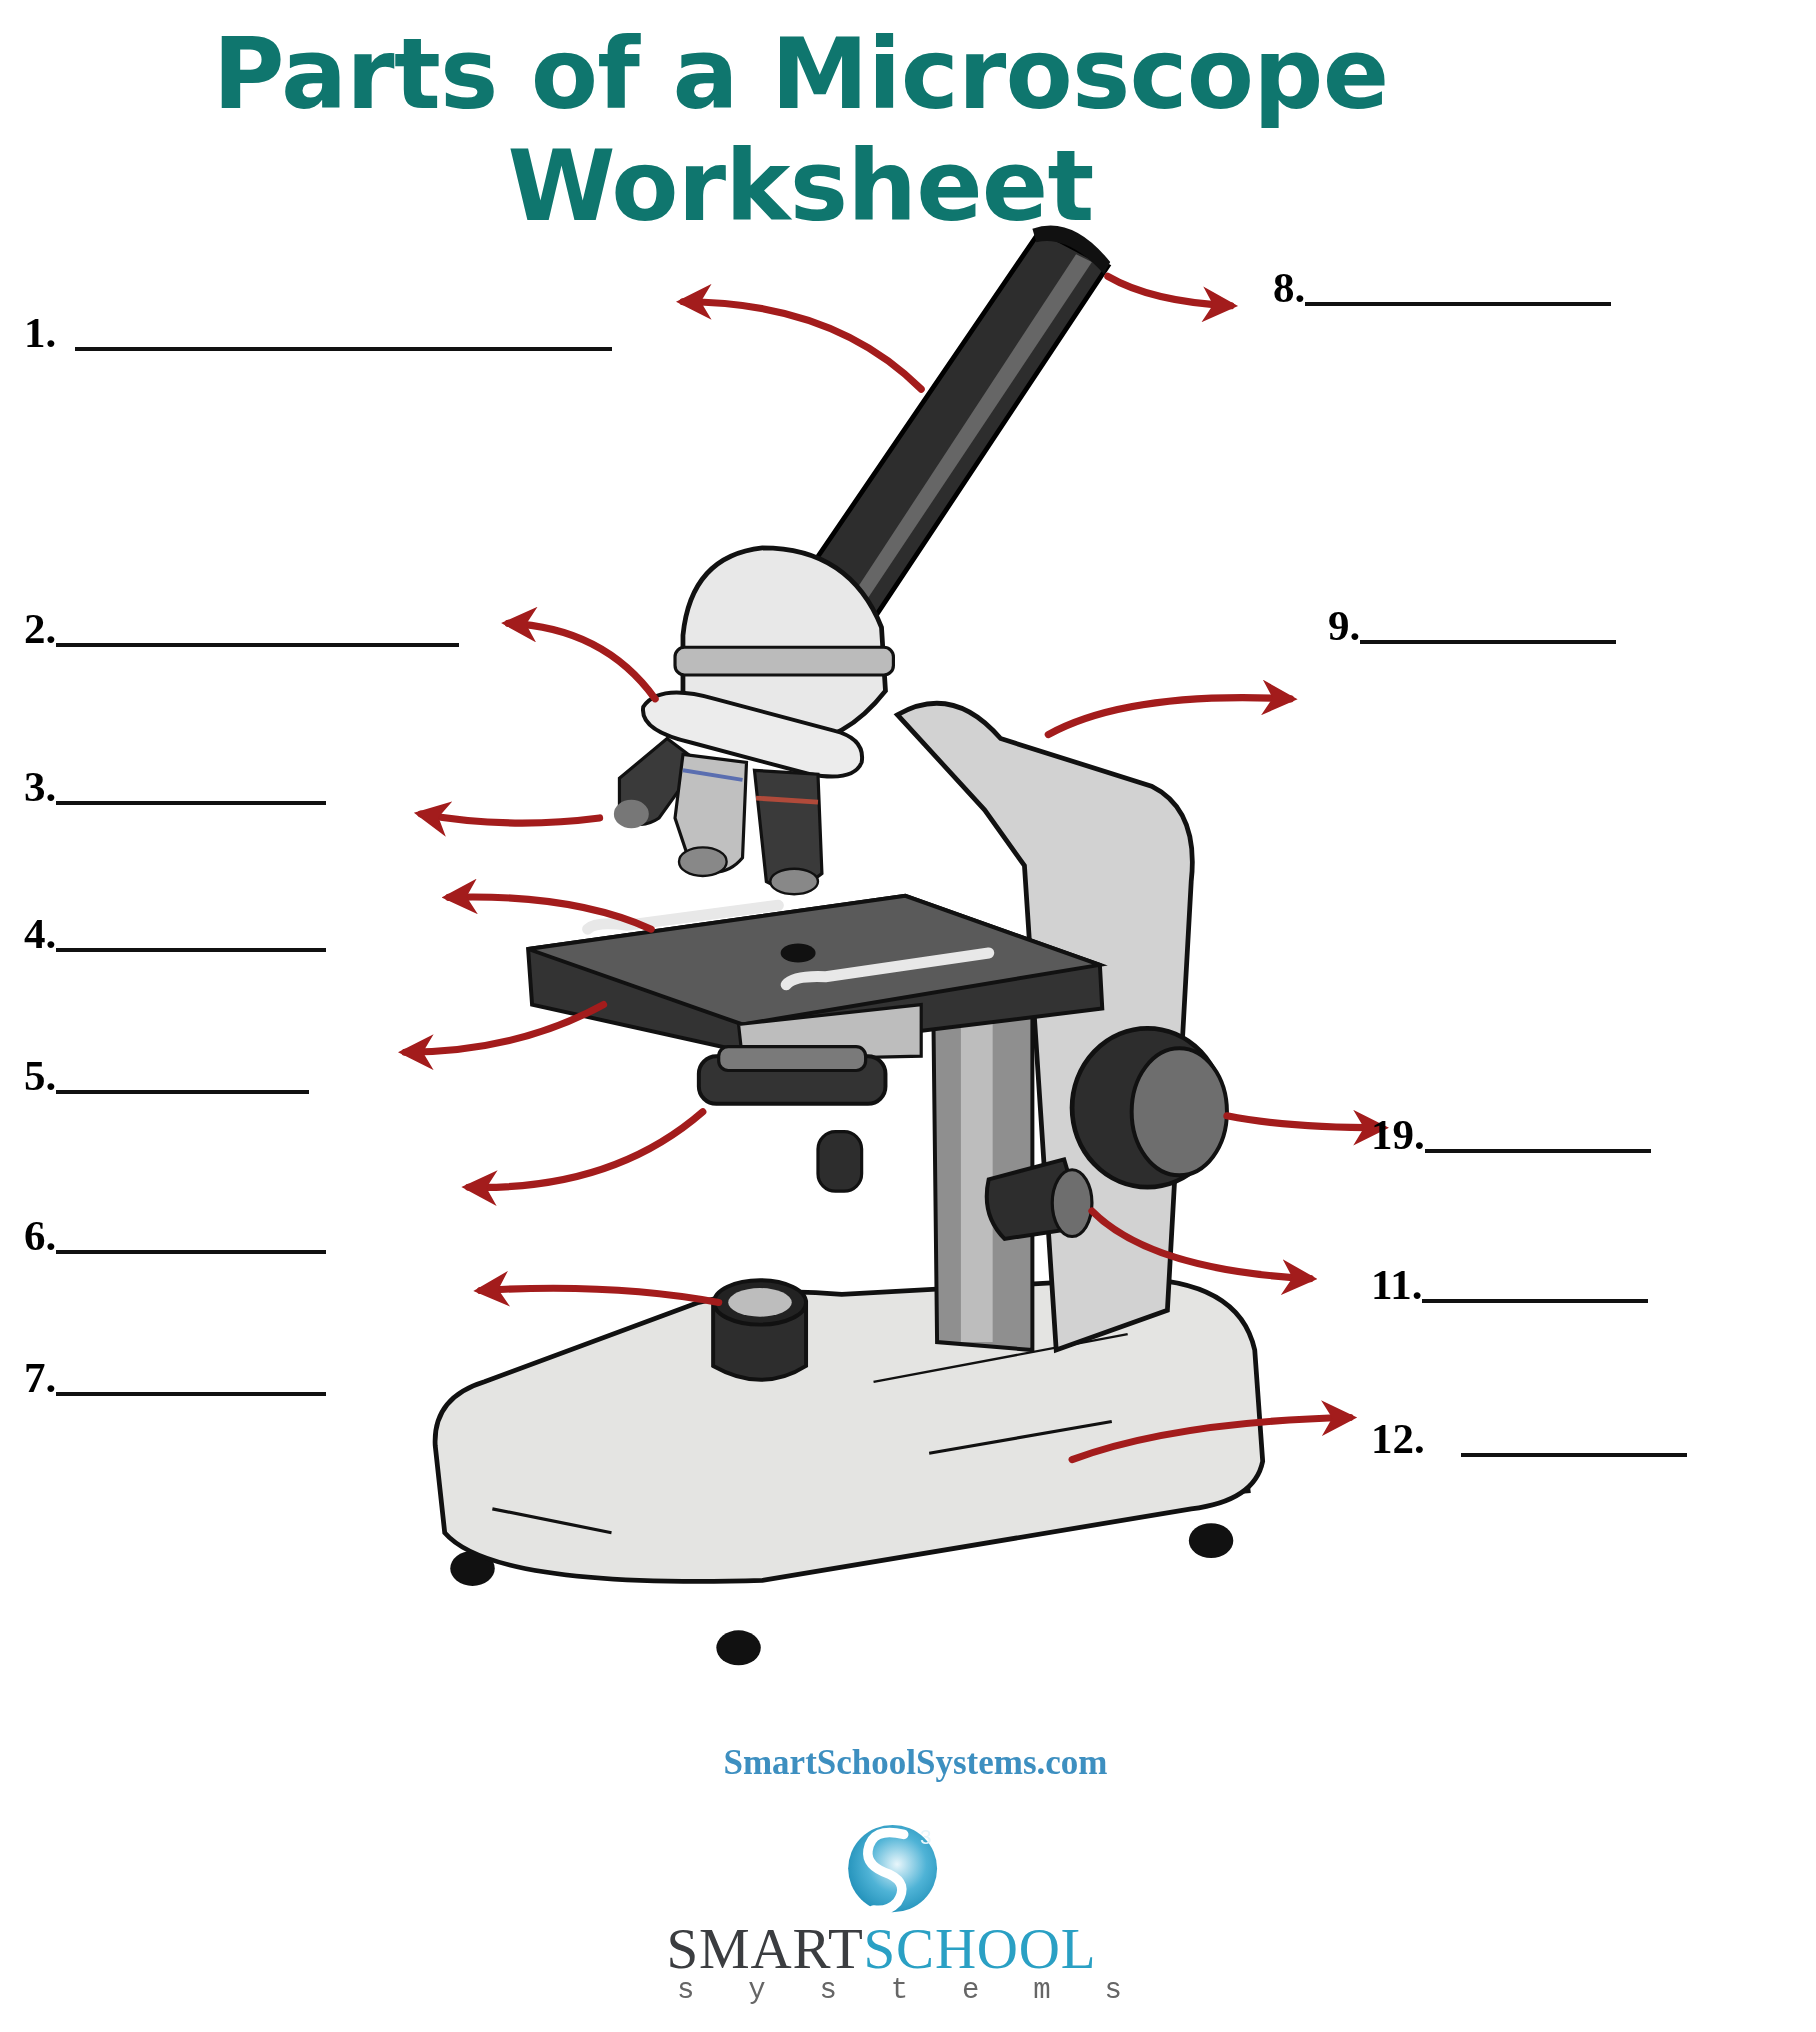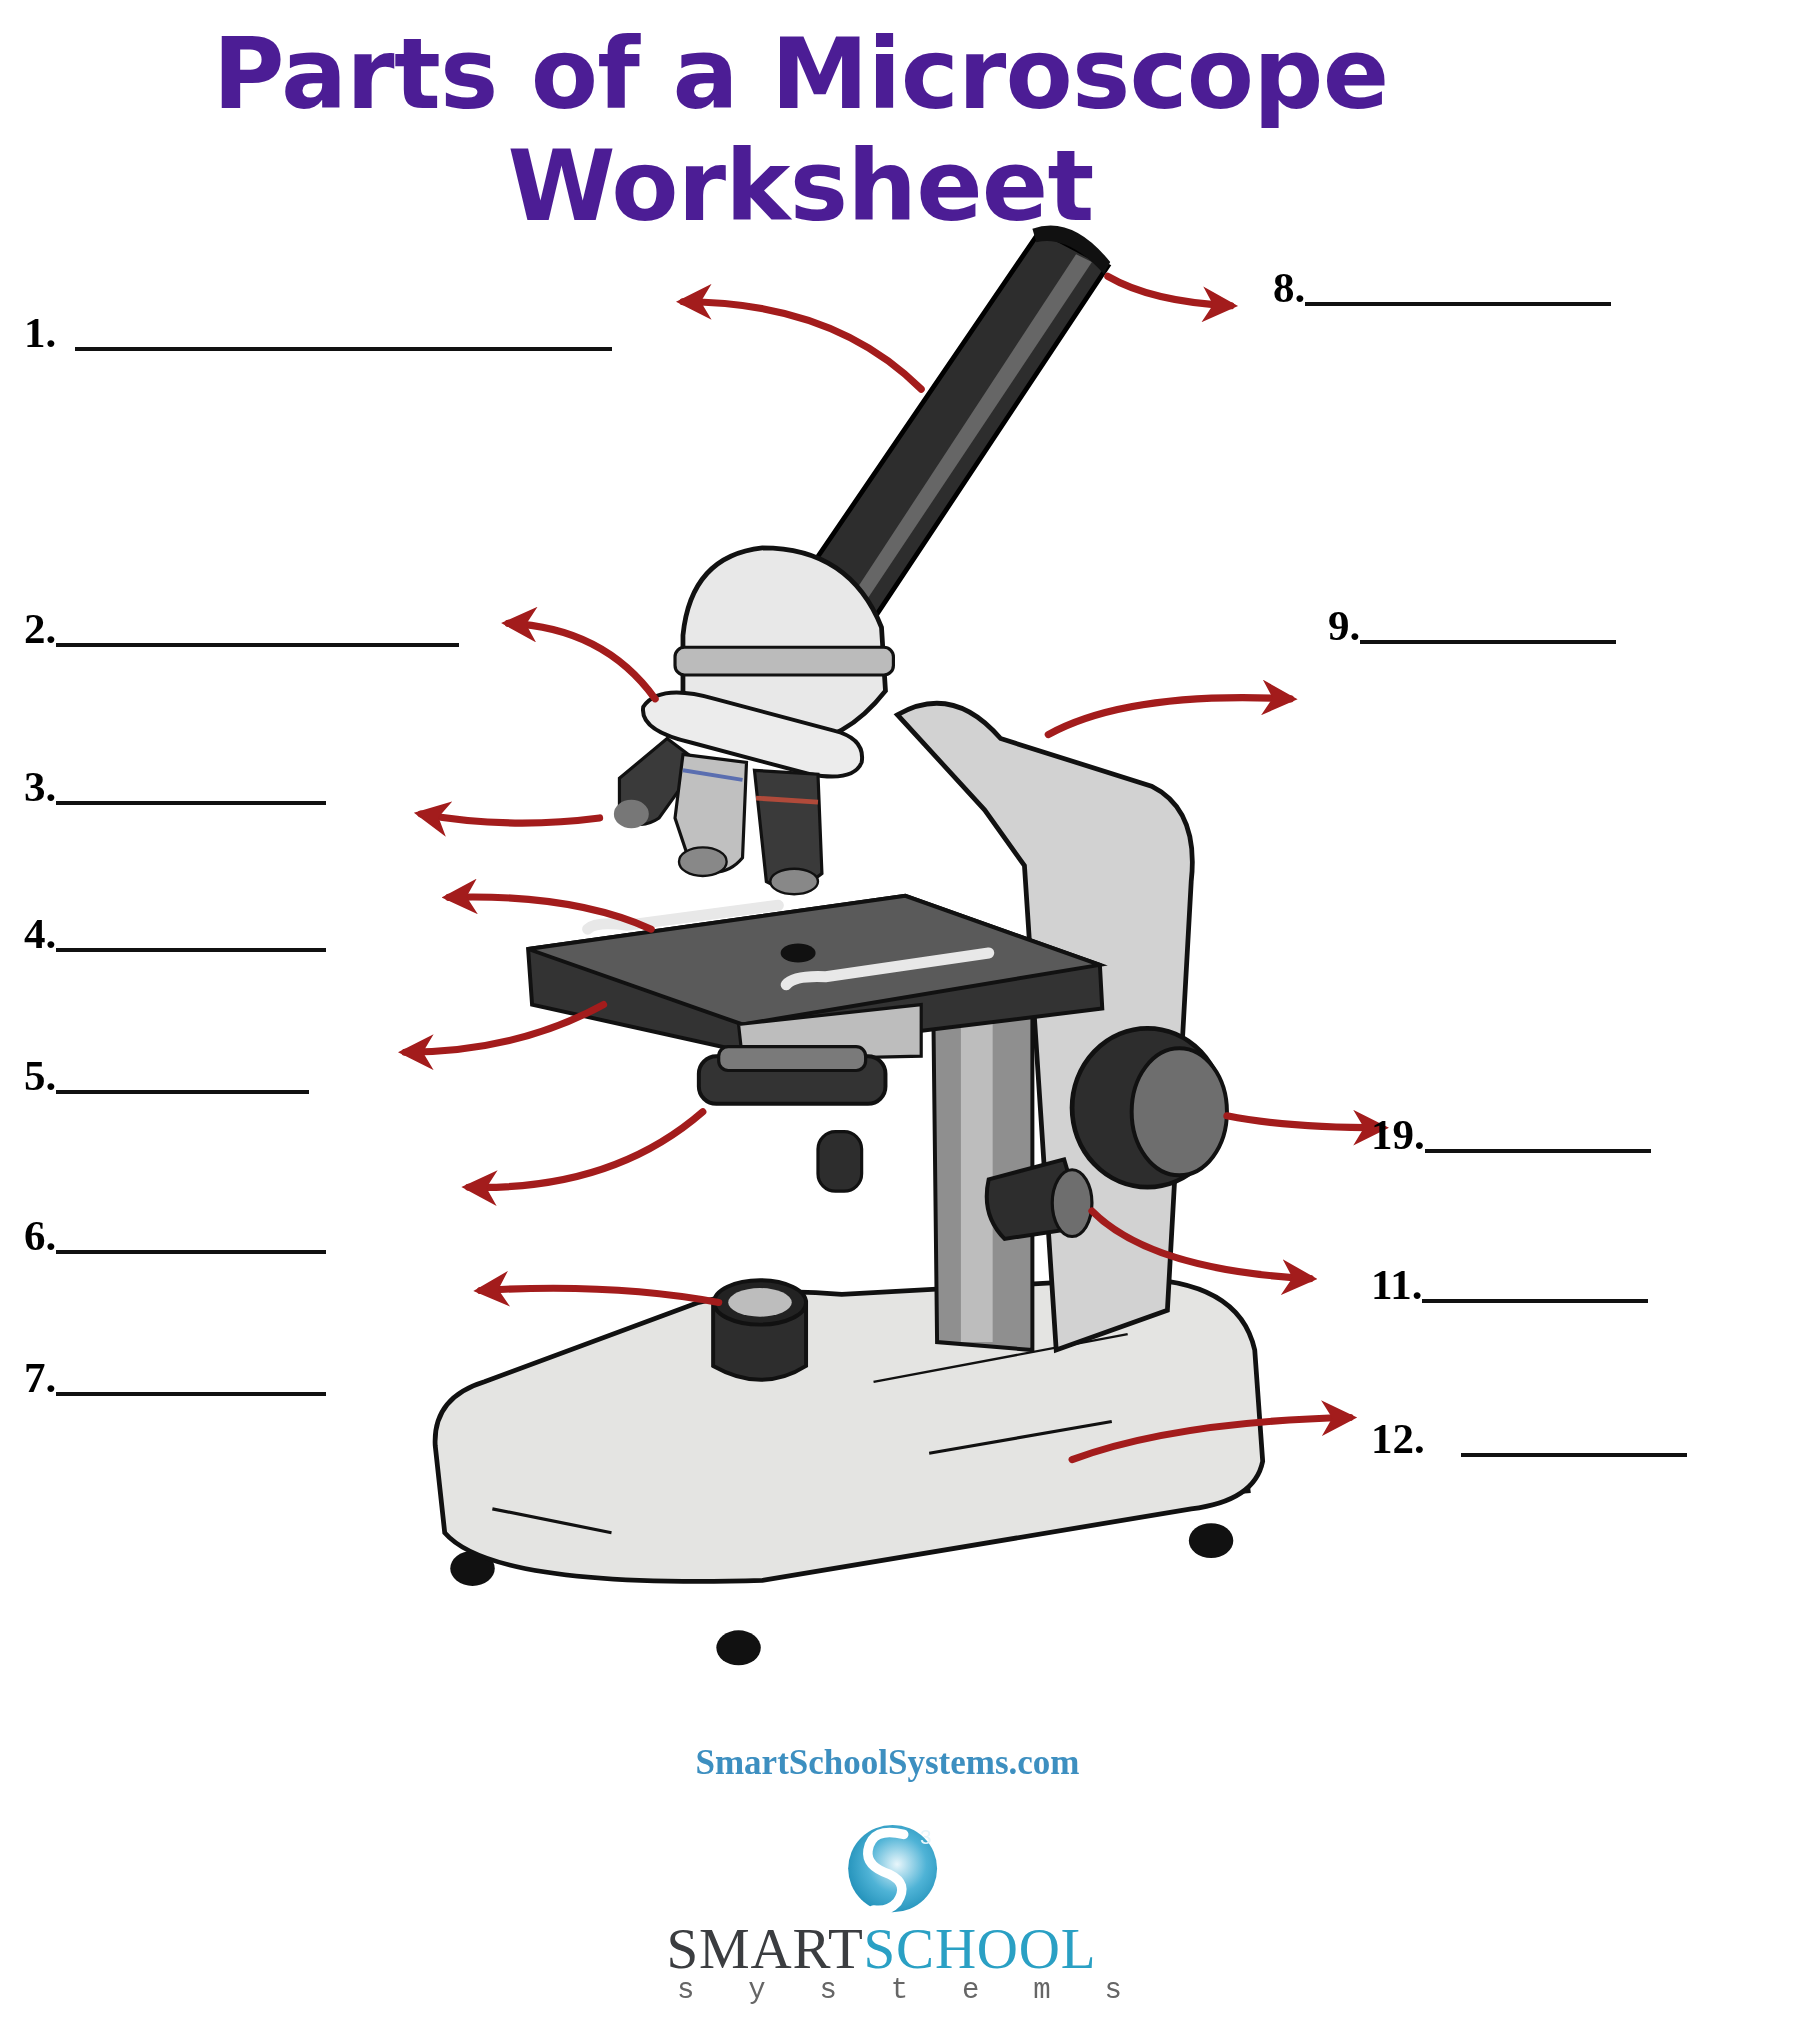--- a/index.html
+++ b/index.html
@@ -1,33 +1,33 @@
 <!DOCTYPE html>
 <html style="font-size:12.7px"><head>
 <meta charset="utf-8">
 <style>
   html, body { margin: 0; padding: 0; background: #ffffff; }
   body { width: 1817px; height: 2033px; position: relative; overflow: hidden; }
   .title {
     position: absolute; left: 0; top: 17.5px; width: 1601px; text-align: center;
     font-family: "DejaVu Sans", sans-serif; font-weight: bold; font-size: 98px;
-    letter-spacing: -0.8px; color: #4c1d95; line-height: 1.15;
+    letter-spacing: -0.8px; color: #0f766e; line-height: 1.15;
   }
   .label {
     position: absolute; display: flex; align-items: flex-end;
     font-family: "Liberation Serif", serif; font-weight: bold; font-size: 43px; color: #000;
   }
   .label .num { line-height: 1; }
   .label .blank {
     display: inline-block; border-bottom: 4.8px solid #111; height: 0; margin-bottom: 3.2px;
   }
   .drawing { position: absolute; left: 0; top: 0; }
   .site {
     position: absolute; left: 0; width: 1775px; top: 1743px; text-align: center;
-    font-family: "Liberation Serif", serif; font-weight: bold; font-size: 35px; color: #3d8fc0;
+    font-family: "Liberation Serif", serif; font-weight: bold; font-size: 35px; color: #3d8fc0; padding-left: 28px;
   }
   .brand {
     position: absolute; left: 0; width: 1763px; top: 1920px; text-align: center;
     font-family: "Liberation Serif", serif; font-size: 57px; line-height: 1; letter-spacing: 0.8px;
   }
   .brand .smart { color: #3b3d40; }
   .brand .school { color: #2aa0c4; }
   .systems {
     position: absolute; left: 677px; width: 445px; top: 1974px;
     display: flex; justify-content: space-between;

